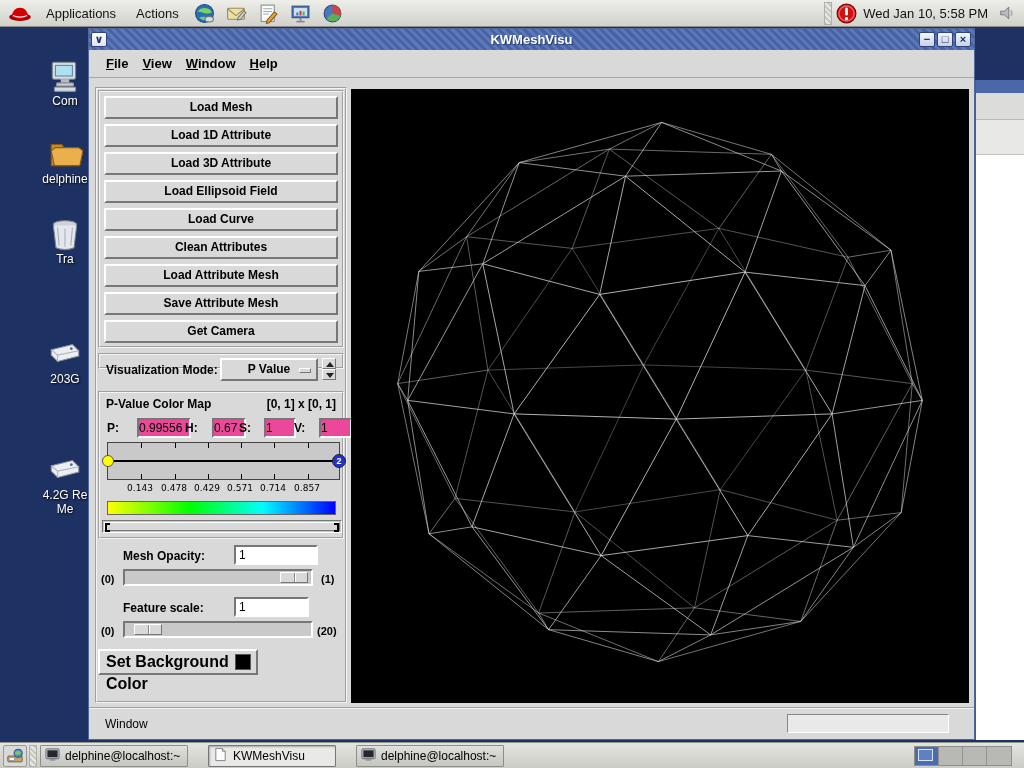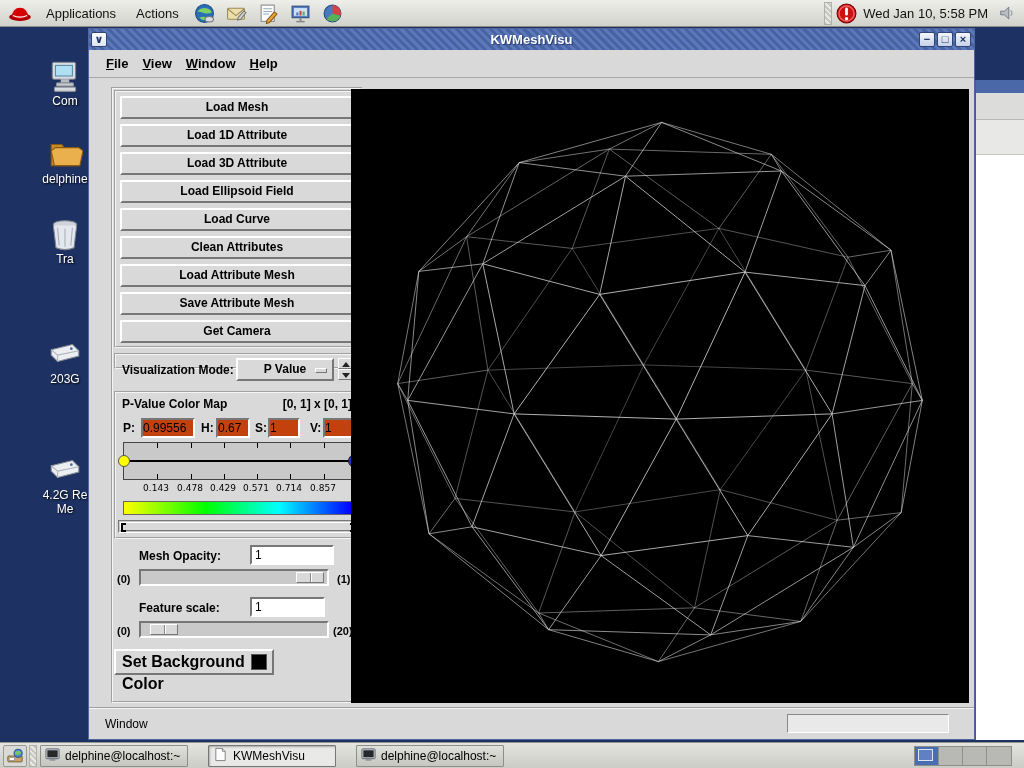--- a/index.html
+++ b/index.html
@@ -49,21 +49,21 @@
     line-height:13px; text-align:center; margin:0 1px; z-index:2; }
   #win-menu-btn { margin-left:2px; background:linear-gradient(#ffffff,#dde4f2); }
   #tb-right { margin-left:auto; display:flex; margin-right:2px; }
 
   #menubar { position:absolute; left:0; top:21px; right:0; height:28px; background:#d9d9d9;
     border-bottom:1px solid #a8a8a8; display:flex; align-items:center; padding-left:10px; }
   .menu-item { display:inline-block; font-size:13px; font-weight:bold; color:#000; padding:3px 7px; }
   .menu-item::first-letter { text-decoration:underline; }
 
   
-  #left-panel { position:absolute; left:22px; top:58px; width:252px; height:616px;
+  #left-panel { position:absolute; left:6px; top:58px; width:252px; height:616px;
     border:2px groove #f4f4f4; }
   .group { border:2px groove #f4f4f4; position:absolute; left:1px; right:1px; }
   #btn-group { top:1px; height:258px; padding-top:4px; }
   .tk-button { width:234px; height:23px; margin:0 auto 5px auto; background:#d9d9d9;
     border-top:2px solid #ffffff; border-left:2px solid #ffffff;
     border-right:2px solid #777; border-bottom:2px solid #777;
     font-weight:bold; font-size:12px; text-align:center; line-height:19px; color:#000; }
   #vis-group { top:264px; height:16px; }
   #cmap-group { top:302px; height:148px; }
   .tk-label { font-weight:bold; font-size:12px; color:#000; white-space:nowrap; }
@@ -77,23 +77,23 @@
   .spin-btn { width:14px; height:11px; background:#d9d9d9; border-top:1px solid #fff; border-left:1px solid #fff;
     border-right:1px solid #777; border-bottom:1px solid #777; position:relative; }
   .spin-btn .tri-up { position:absolute; left:3px; top:3px; width:0; height:0;
     border-left:4px solid transparent; border-right:4px solid transparent; border-bottom:5px solid #222; }
   .spin-btn .tri-dn { position:absolute; left:3px; top:3px; width:0; height:0;
     border-left:4px solid transparent; border-right:4px solid transparent; border-top:5px solid #222; }
 
   #cmap-title { position:absolute; left:6px; top:4px; }
   #cmap-range { position:absolute; right:6px; top:4px; }
   .phsv-label { position:absolute; top:28px; font-weight:bold; font-size:12px; }
-  .tk-entry { position:absolute; top:25px; height:20px; background:#c2410c; font-size:12px; padding:2px 0;
+  .tk-entry { position:absolute; top:25px; height:20px; background:#ec4899; font-size:12px; padding:2px 0;
     border-top:2px solid #777; border-left:2px solid #777; border-right:2px solid #fff; border-bottom:2px solid #fff;
-    font-family:"Liberation Sans",sans-serif; color:#000; overflow:hidden; white-space:nowrap; }
+    font-family:"Liberation Sans",sans-serif; color:#000; overflow:hidden; white-space:nowrap;margin-left:12px; }
   #plot { position:absolute; left:7px; top:49px; width:233px; height:38px; background:#c9c9c9; border:1px solid #444; }
   #plot .mid-line { position:absolute; left:0; right:0; top:17px; height:2px; background:#000; }
   .tick { position:absolute; width:1px; height:5px; background:#000; }
   .tick.top { top:0; } .tick.bot { bottom:0; }
   #pt-left { position:absolute; left:-6px; top:12px; width:12px; height:12px; border-radius:50%;
     border:1px solid #555; }
   #pt-right { position:absolute; right:-7px; top:11px; width:14px; height:14px; border-radius:50%;
     border:1px solid #222; color:#fff; font-size:9px; font-weight:bold; text-align:center; line-height:13px; }
   #tick-labels { position:absolute; left:7px; top:90px; width:233px; height:12px; }
   .tick-lab { position:absolute; top:0; width:40px; margin-left:-20px; text-align:center;

